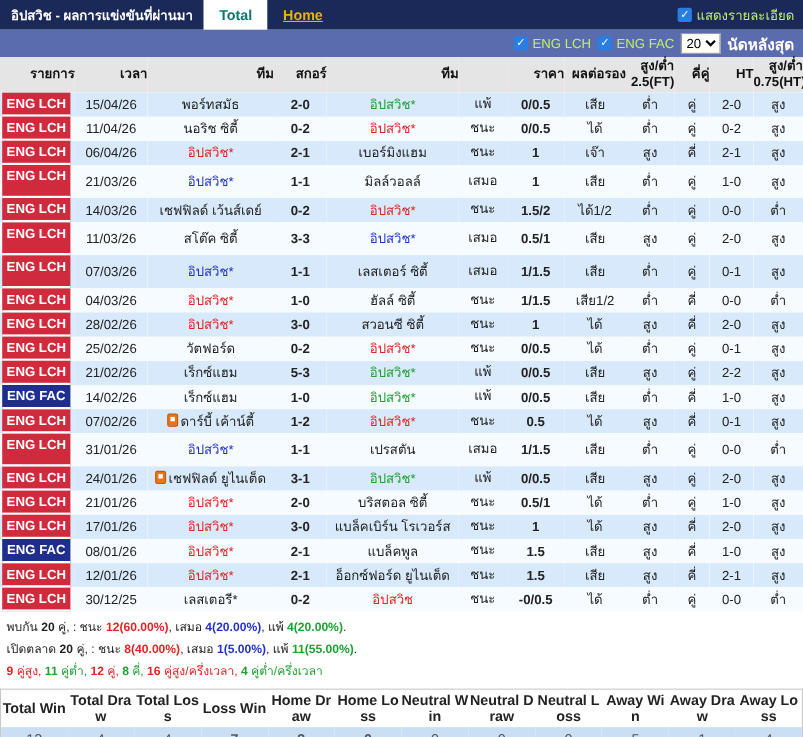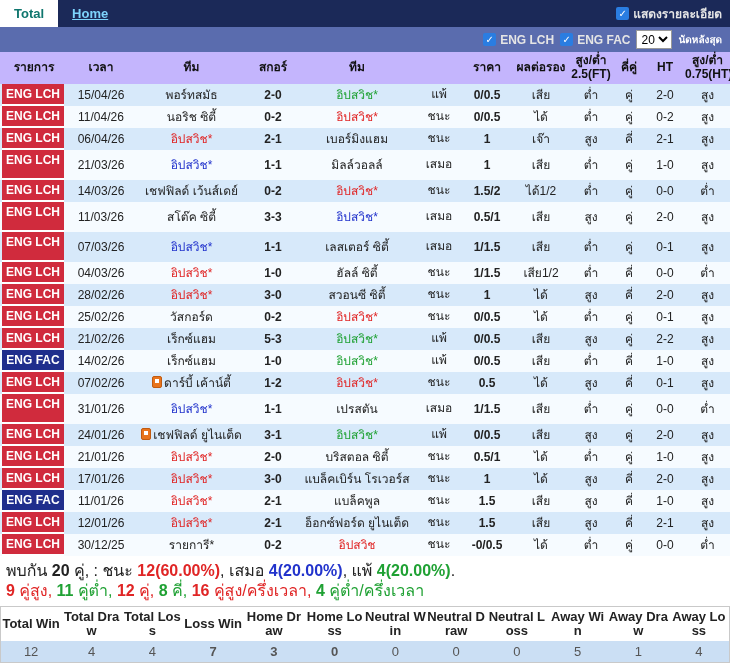--- a/index.html
+++ b/index.html
@@ -4,35 +4,35 @@
 <style>
   * { box-sizing: border-box; margin: 0; padding: 0; }
   body { font-family: "Liberation Sans", "DejaVu Sans", sans-serif; background:#fff; }
   .app { width:730px; height:670px; background:#fff; overflow:hidden; font-size:12px; }
 
   
   .topbar { height:27px; background:#1b2958; display:flex; align-items:stretch; color:#fff; }
   .topbar .title { align-self:center; padding:0 10px; font-weight:bold; font-size:12px; white-space:nowrap; }
   .tab { display:flex; align-items:center; padding:0 14px; font-weight:bold; font-size:13px; cursor:pointer; }
   .tab.active { background:#fff; color:#0f766e; }
-  .tab.inactive { color:#7dd3fc; text-decoration:underline; }
+  .tab.inactive { color:#eab308; text-decoration:underline; }
   .topbar .spacer { flex:1; }
   .cbwrap { display:flex; align-items:center; gap:4px; padding:0 8px; }
   .cb { width:13px; height:13px; background:#2a7de1; border-radius:2px; color:#fff; font-size:10px; line-height:13px; text-align:center; display:inline-block; }
-  .cblabel { color:#e5e5e5; font-size:12px; font-weight:bold; white-space:nowrap; }
+  .cblabel { color:#bef264; font-size:12px; font-weight:normal; white-space:nowrap; }
 
   
   .filterbar { height:25px; background:#5a6cae; display:flex; align-items:center; justify-content:flex-end; gap:6px; padding:0 8px; }
   .filterbar .grp { display:flex; align-items:center; gap:4px; }
   .filterbar select { height:19px; font-size:12px; border:1px solid #999; background:#fff; }
-  .filterbar .suffix { color:#fff; font-size:10px; font-weight:bold; }
+  .filterbar .suffix { color:#fff; font-size:14px; font-weight:bold; }
 
   
   table.main { width:730px; border-collapse:collapse; table-layout:fixed; }
-  table.main th { font-size:12px; font-weight:bold; color:#111; text-align:center; line-height:1.15; padding:2px 0; height:24px; vertical-align:middle; background:#c4b5fd; }
+  table.main th { font-size:12px; font-weight:bold; color:#111; text-align:right; line-height:1.15; padding:2px 0; height:24px; vertical-align:middle; background:#e5e5e5; }
   table.main td { text-align:center; vertical-align:middle; padding:0 1px; font-size:12px; color:#222; overflow:hidden; }
   tr.odd  { background:#d7e9fa; }
   tr.even { background:#f6fbff; }
   tr.tall td { height:30px; }
   table.main tr { height:21px; }
   td.league { padding:0; }
   .badge { display:block; margin:0 3px 0 1px; height:100%; min-height:20px; line-height:20px; color:#fff; font-weight:bold; font-size:12px; text-align:center; border-bottom:2px solid #fff; }
   .badge.red  { background:#d02b3d; }
   .badge.navy { background:#1f2e8c; }
   td.date { color:#333; }
@@ -42,36 +42,37 @@
   .flagicon { display:inline-block; width:10px; height:12px; background:#e8741c; border:1px solid #c05a10; border-radius:2px; vertical-align:-1px; margin-right:2px; position:relative; }
   .flagicon::after { content:""; position:absolute; left:2px; top:2px; width:4px; height:4px; background:#fff; }
 
   .c-red   { color:#e02525; }
   .c-green { color:#1fa133; }
   .c-blue  { color:#2233cc; }
   .c-black { color:#222; }
 
   
   .summary { padding:5px 6px 3px 6px; background:#fff; }
-  .sline { font-size:16px; line-height:20px; color:#222; white-space:nowrap; }
+  .sline { font-size:11px; line-height:20px; color:#222; white-space:nowrap; }
   .sline .b { font-weight:bold; }
 
   
   table.bottom { width:730px; border-collapse:collapse; table-layout:fixed; border:1px solid #c9c9c9; margin-top:2px; }
   table.bottom th { font-size:13px; font-weight:bold; color:#222; text-align:center; line-height:1.1; padding:3px 0; background:#fff; height:28px; vertical-align:middle; word-break:break-all; }
   table.bottom td { text-align:center; font-size:13px; color:#555; height:21px; vertical-align:middle; }
   tr.valrow td { background:#cbdff4; }
   td.hl { color:#0000d0; font-weight:bold; }
 </style>
 </head>
 <body>
 
 <div class="app">
 
   <div class="topbar">
+    <div class="title">อิปสวิช - ผลการแข่งขันที่ผ่านมา</div>
     <div class="tab active">Total</div>
     <div class="tab inactive">Home</div>
     <div class="spacer"></div>
     <div class="cbwrap">
       <span class="cb">✓</span>
       <span class="cblabel">แสดงรายละเอียด</span>
     </div>
   </div>
 
   <div class="filterbar">
@@ -261,21 +262,21 @@
           <td class="c-red">สูง</td>
           <td class="c-green">คี่</td>
           <td>2-0</td>
           <td class="c-red">สูง</td>
         </tr>
         <tr class="even">
           <td class="league">
             <span class="badge red">ENG LCH</span>
           </td>
           <td class="date">25/02/26</td>
-          <td><span class="c-black">วัสกอร์ด</span></td>
+          <td><span class="c-black">วัตฟอร์ด</span></td>
           <td class="score c-red">0-2</td>
           <td><span class="c-red">อิปสวิช*</span></td>
           <td class="result c-red">ชนะ</td>
           <td class="odds">0/0.5</td>
           <td class="c-red">ได้</td>
           <td class="c-green">ต่ำ</td>
           <td class="c-red">คู่</td>
           <td>0-1</td>
           <td class="c-red">สูง</td>
         </tr>
@@ -388,21 +389,21 @@
           <td class="c-red">ได้</td>
           <td class="c-red">สูง</td>
           <td class="c-green">คี่</td>
           <td>2-0</td>
           <td class="c-red">สูง</td>
         </tr>
         <tr class="even">
           <td class="league">
             <span class="badge navy">ENG FAC</span>
           </td>
-          <td class="date">11/01/26</td>
+          <td class="date">08/01/26</td>
           <td><span class="c-red">อิปสวิช*</span></td>
           <td class="score c-blue">2-1</td>
           <td><span class="c-black">แบล็คพูล</span></td>
           <td class="result c-red">ชนะ</td>
           <td class="odds">1.5</td>
           <td class="c-green">เสีย</td>
           <td class="c-red">สูง</td>
           <td class="c-green">คี่</td>
           <td>1-0</td>
           <td class="c-red">สูง</td>
@@ -421,36 +422,37 @@
           <td class="c-red">สูง</td>
           <td class="c-green">คี่</td>
           <td>2-1</td>
           <td class="c-red">สูง</td>
         </tr>
         <tr class="even">
           <td class="league">
             <span class="badge red">ENG LCH</span>
           </td>
           <td class="date">30/12/25</td>
-          <td><span class="c-black">รายการี*</span></td>
+          <td><span class="c-black">เลสเตอรี*</span></td>
           <td class="score c-red">0-2</td>
           <td><span class="c-red">อิปสวิช</span></td>
           <td class="result c-red">ชนะ</td>
           <td class="odds">-0/0.5</td>
           <td class="c-red">ได้</td>
           <td class="c-green">ต่ำ</td>
           <td class="c-red">คู่</td>
           <td>0-0</td>
           <td class="c-green">ต่ำ</td>
         </tr>
       </tbody>
   </table>
 
   <div class="summary" id="summary">
       <div class="sline"><span class="c-black">พบกัน </span><span class="c-black b">20</span><span class="c-black"> คู่, : ชนะ </span><span class="c-red b">12(60.00%)</span><span class="c-black">, เสมอ </span><span class="c-blue b">4(20.00%)</span><span class="c-black">, แพ้ </span><span class="c-green b">4(20.00%)</span><span class="c-black">.</span></div>
+      <div class="sline"><span class="c-black">เปิดตลาด </span><span class="c-black b">20</span><span class="c-black"> คู่, : ชนะ </span><span class="c-red b">8(40.00%)</span><span class="c-black">, เสมอ </span><span class="c-blue b">1(5.00%)</span><span class="c-black">, แพ้ </span><span class="c-green b">11(55.00%)</span><span class="c-black">.</span></div>
       <div class="sline"><span class="c-red b">9</span><span class="c-red"> คู่สูง, </span><span class="c-green b">11</span><span class="c-green"> คู่ต่ำ, </span><span class="c-red b">12</span><span class="c-red"> คู่, </span><span class="c-green b">8</span><span class="c-green"> คี่, </span><span class="c-red b">16</span><span class="c-red"> คู่สูง/ครึ่งเวลา, </span><span class="c-green b">4</span><span class="c-green"> คู่ต่ำ/ครึ่งเวลา</span></div>
     </div>
 
   <table class="bottom">
     <thead>
         <tr id="btHead">
           <th>Total Win</th>
           <th>Total Draw</th>
           <th>Total Loss</th>
           <th>Loss Win</th>

